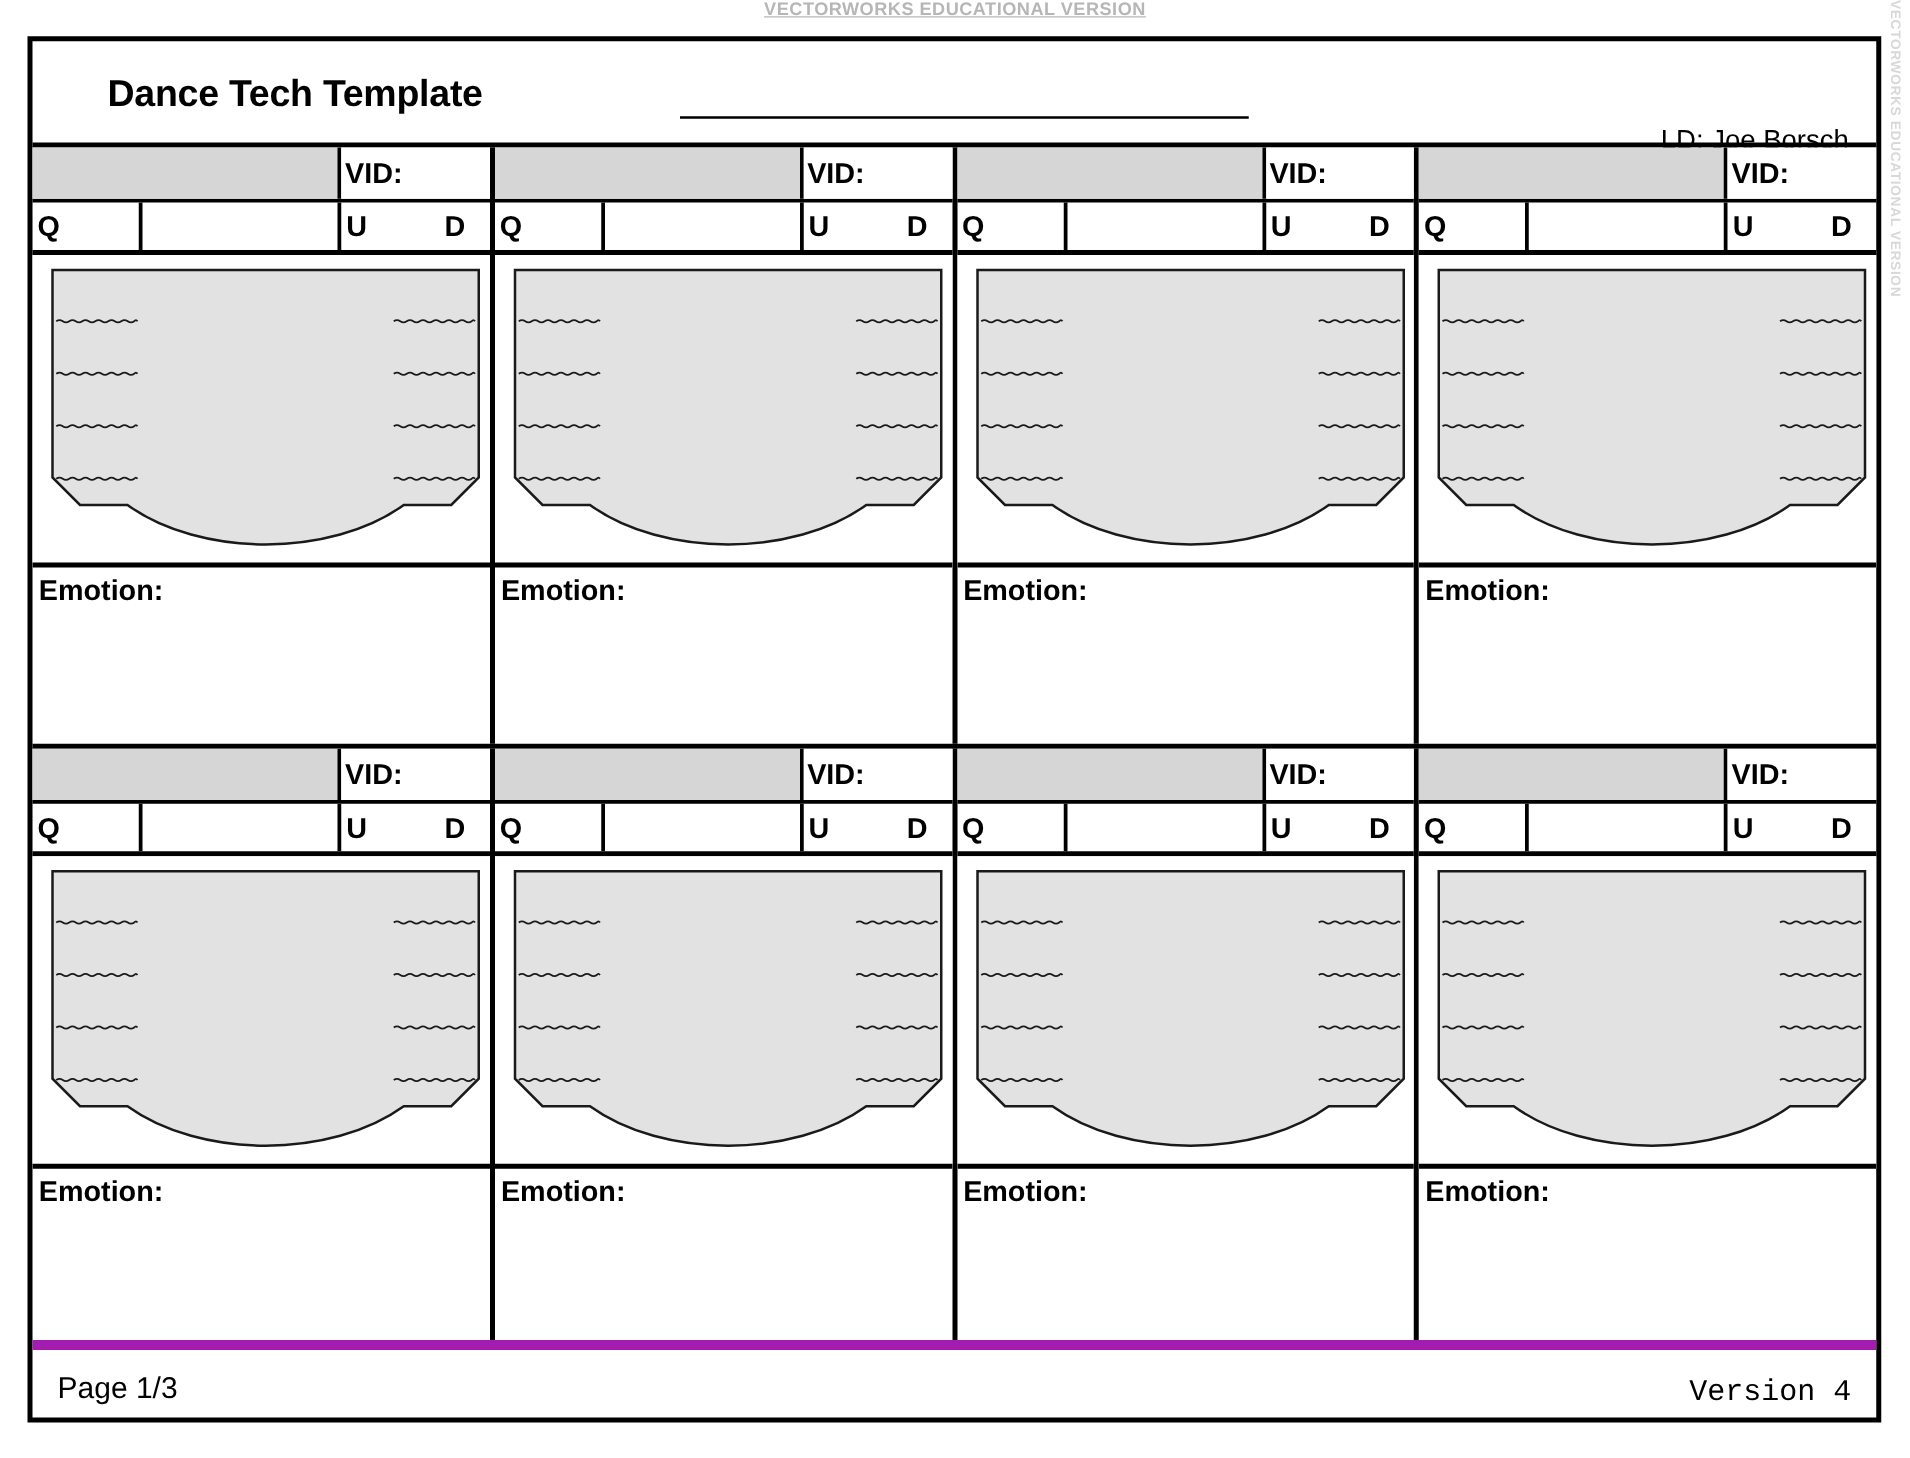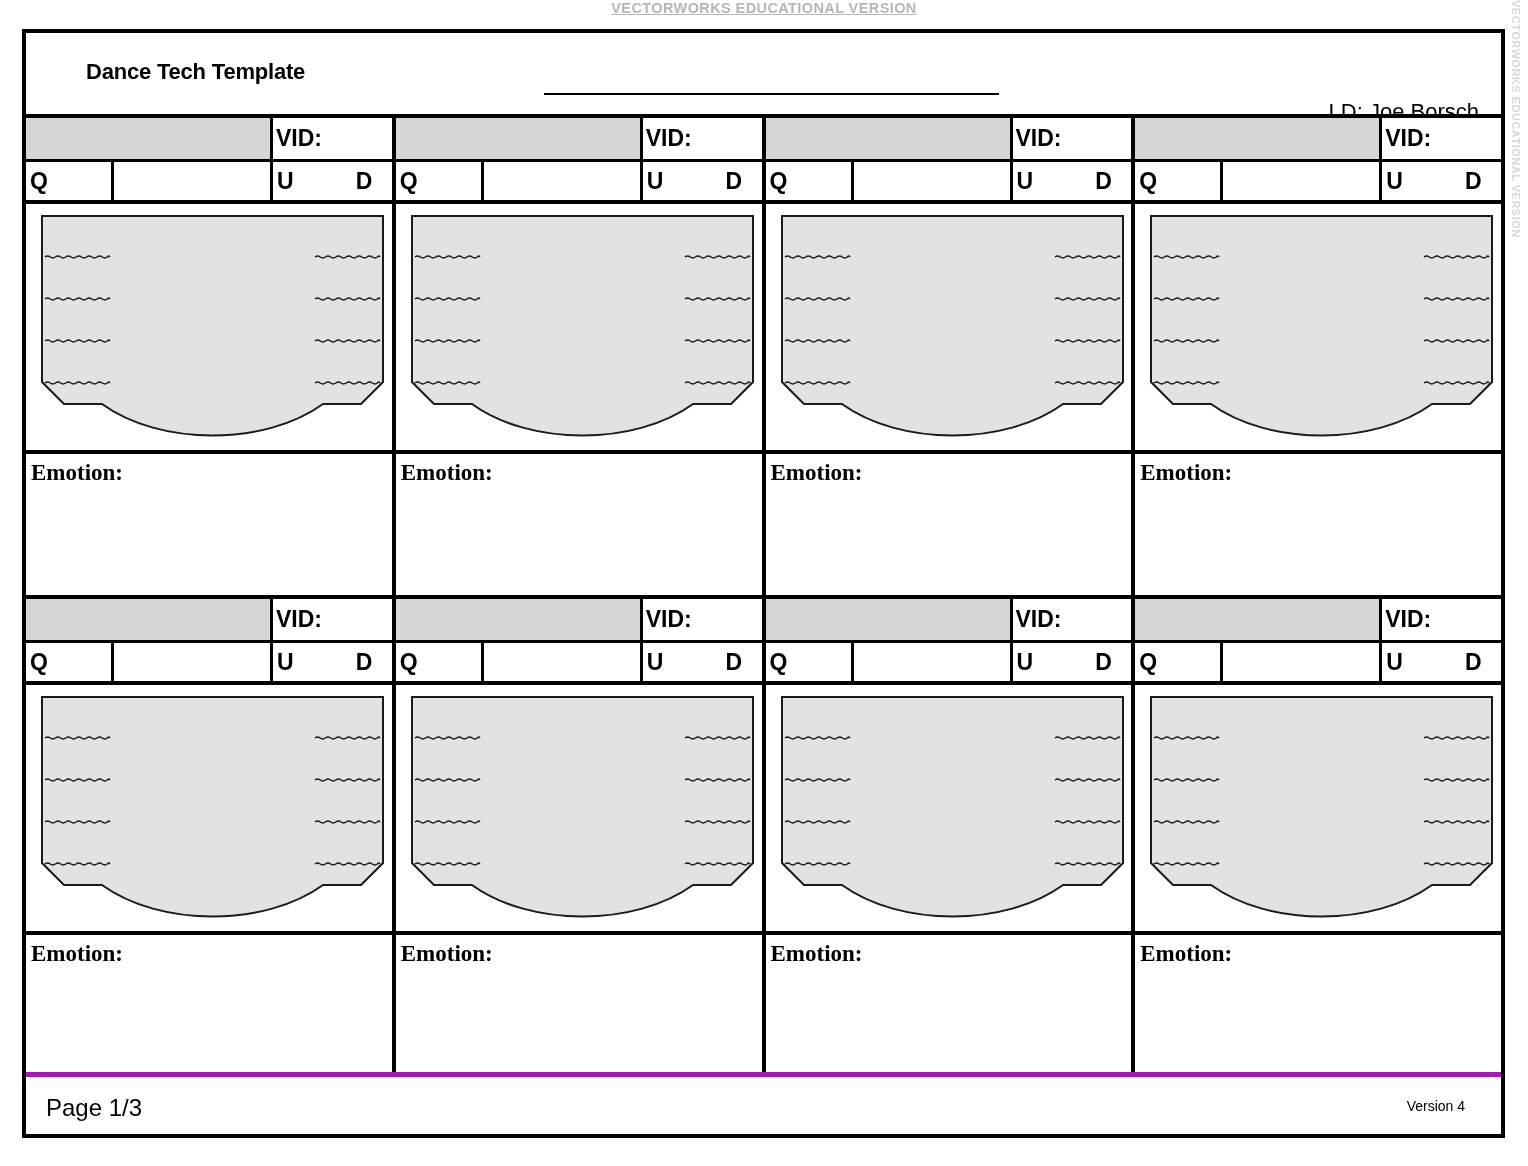--- a/index.html
+++ b/index.html
@@ -62,21 +62,21 @@
   .title-bar {
     position: relative;
     height: 85px;
     box-sizing: border-box;
     border-bottom: 4px solid #000;
   }
   .doc-title {
     position: absolute;
     left: 60px;
     top: 26px;
-    font-size: 22px;
+    font-size: 30px;
     font-weight: bold;
     letter-spacing: -0.2px;
     white-space: nowrap;
   }
   .title-blank-line {
     position: absolute;
     left: 518px;
     top: 60px;
     width: 455px;
     height: 0;
@@ -204,46 +204,46 @@
     top: 10px;
     width: 345px;
     height: 236px;
   }
 
   
   .emotion-area {
     flex: 1 1 auto;
     box-sizing: border-box;
     padding: 6px 16px 0 5px;
-    font-family: Liberation Serif, serif;
   }
   .emotion-label {
     font-size: 23px;
     font-weight: bold;
     line-height: 1.1;
   }
 
   
   .footer-bar {
     position: relative;
     height: 62px;
     box-sizing: border-box;
-    border-top: 5px solid #a21caf;
+    border-top: 8px solid #a21caf;
   }
   .page-num {
     position: absolute;
     left: 20px;
     top: 17px;
     font-size: 24px;
   }
   .version-num {
     position: absolute;
-    right: 36px;
+    right: 20px;
     top: 21px;
-    font-size: 14px;
+    font-size: 24px;
+    font-family: Liberation Mono, monospace;
   }
 </style>
 </head>
 <body>
 
 <div id="watermark-top">VECTORWORKS EDUCATIONAL VERSION</div>
 <div id="watermark-right">VECTORWORKS EDUCATIONAL VERSION</div>
 
 <div id="sheet">
 

